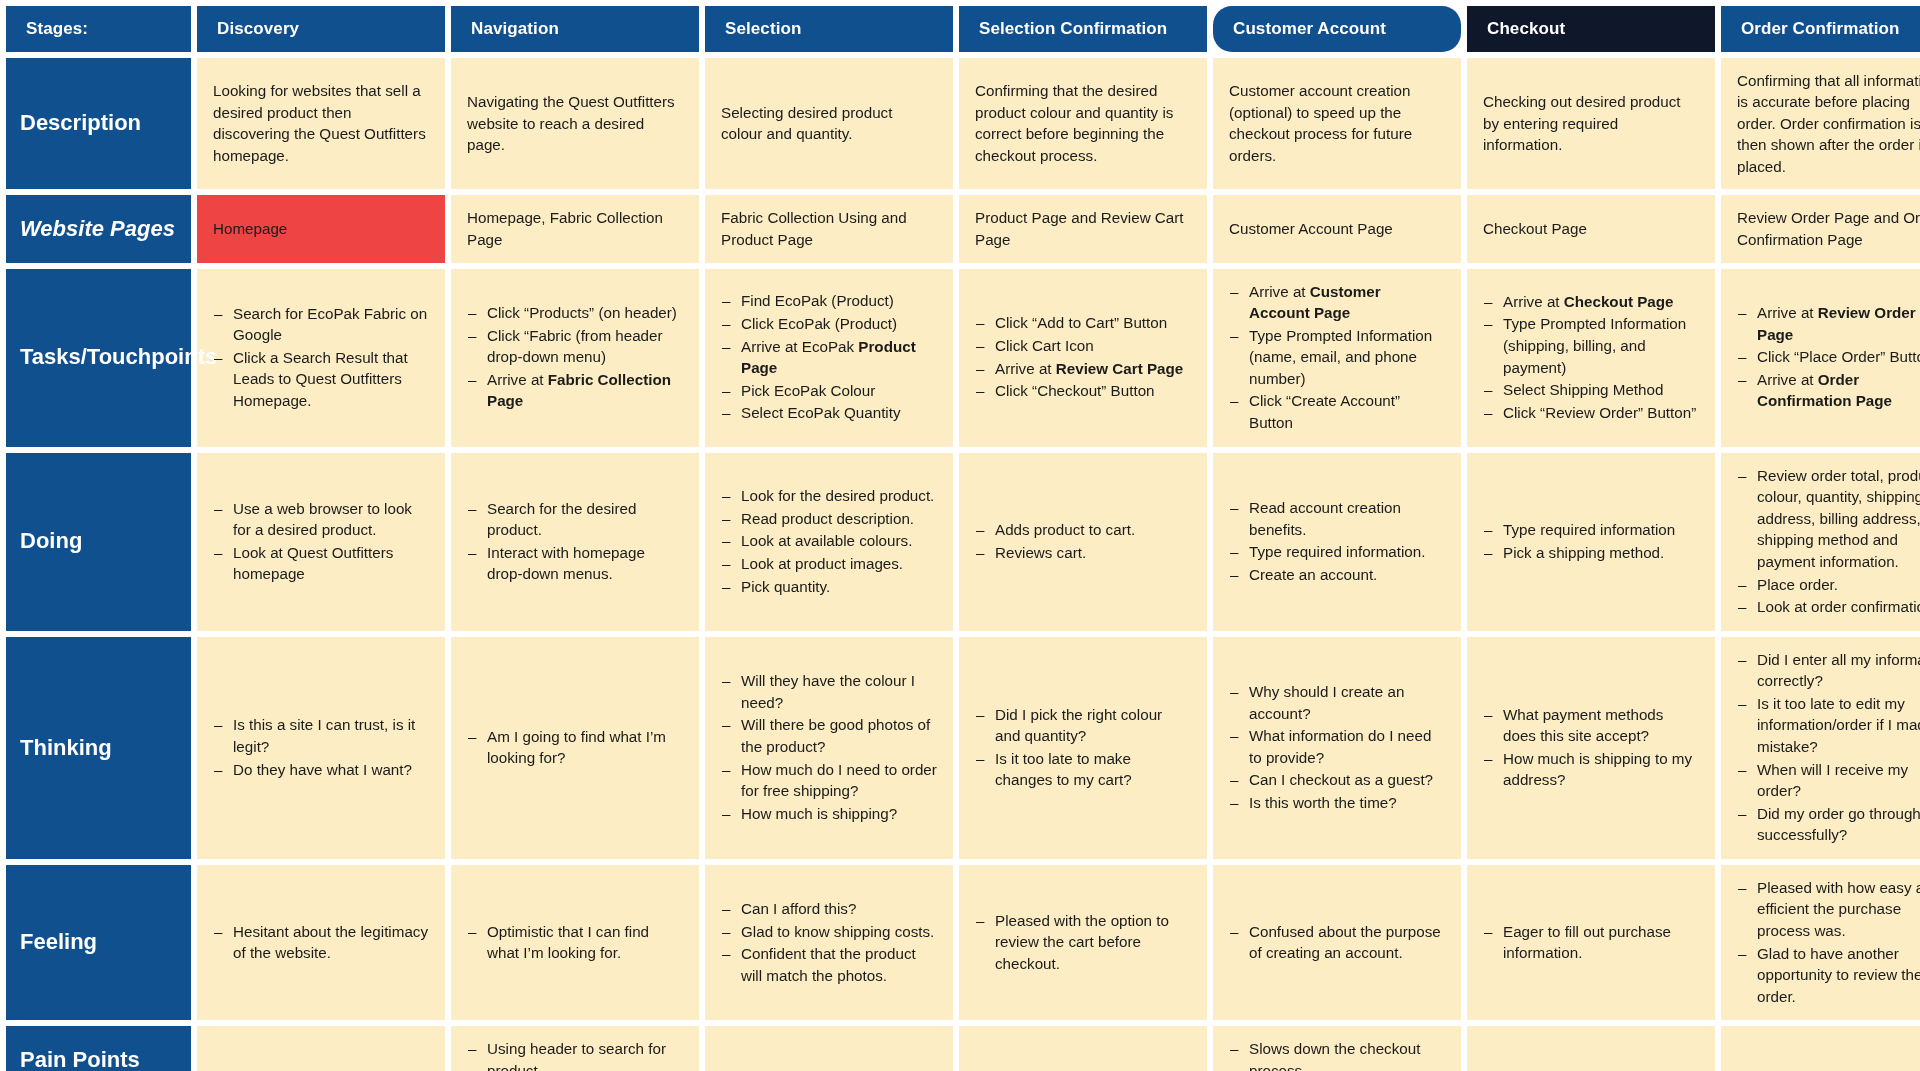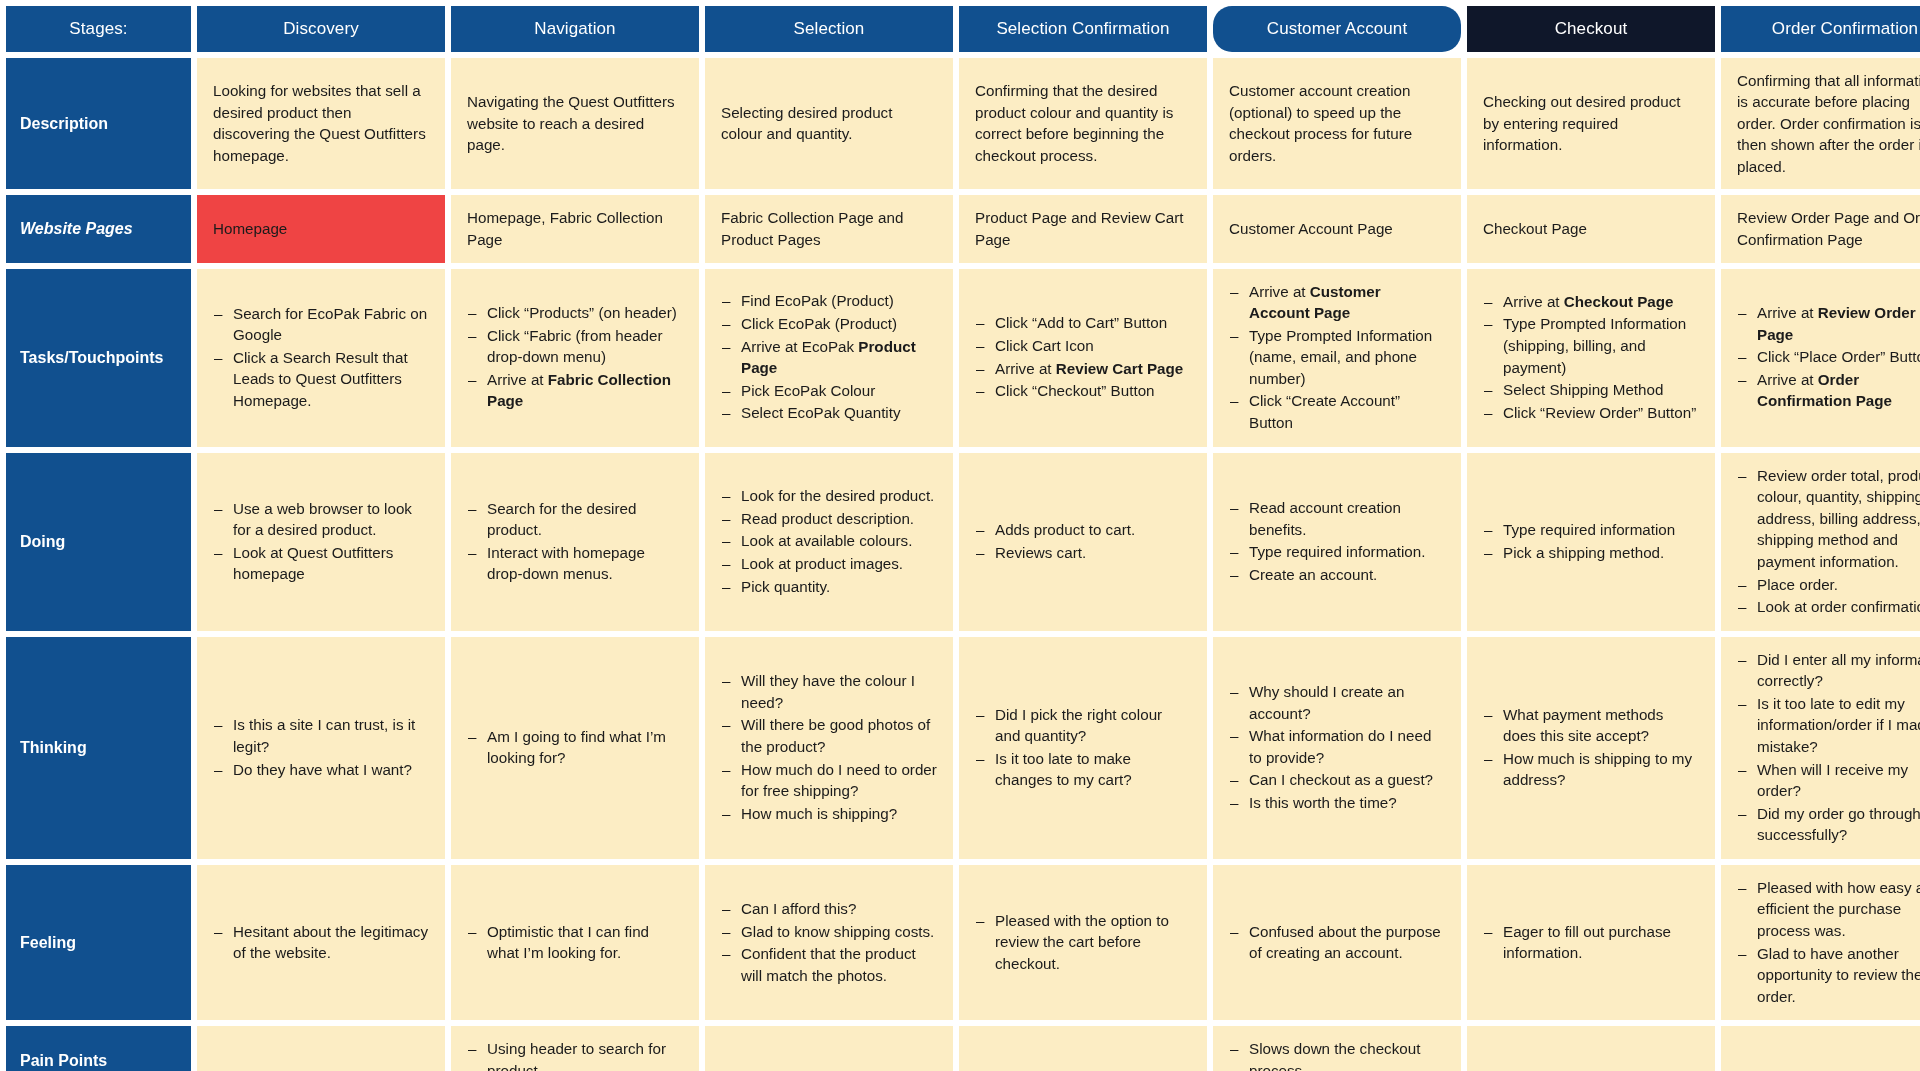--- a/index.html
+++ b/index.html
@@ -33,37 +33,37 @@
     vertical-align: middle;
     padding: 0;
     margin: 0;
   }
 
   
   .stage-head {
     background: #11508f;
     color: #ffffff;
     font-size: 17px;
-    font-weight: 400;
+    font-weight: 700;
     letter-spacing: 0.1px;
-    padding: 13px 12px;
+    padding: 13px 20px;
     height: 45px;
-    text-align: center;
+    text-align: left;
     vertical-align: middle;
     line-height: 1.15;
   }
   .stage-head.corner {
     background: #11508f;
   }
 
   
   .row-label {
     background: #11508f;
     color: #ffffff;
-    font-size: 16px;
+    font-size: 22px;
     font-weight: 700;
     padding: 4px 14px;
     text-align: left;
     vertical-align: middle;
     line-height: 1.2;
   }
 
   
   .cell {
     background: #fcedc4;
@@ -162,21 +162,21 @@
         </tr>
         <tr class="r-pages">
           <th class="row-label" style="background: rgb(17, 80, 143); color: rgb(255, 255, 255); font-style: italic;">Website Pages</th>
           <td class="cell" style="background: #ef4444; color: rgb(27, 27, 27);">
             <p class="para">Homepage</p>
           </td>
           <td class="cell" style="background: rgb(252, 237, 196); color: rgb(27, 27, 27);">
             <p class="para">Homepage, Fabric Collection Page</p>
           </td>
           <td class="cell" style="background: rgb(252, 237, 196); color: rgb(27, 27, 27);">
-            <p class="para">Fabric Collection Page and Product Pages</p>
+            <p class="para">Fabric Collection Using and Product Page</p>
           </td>
           <td class="cell" style="background: rgb(252, 237, 196); color: rgb(27, 27, 27);">
             <p class="para">Product Page and Review Cart Page</p>
           </td>
           <td class="cell" style="background: rgb(252, 237, 196); color: rgb(27, 27, 27);">
             <p class="para">Customer Account Page</p>
           </td>
           <td class="cell" style="background: rgb(252, 237, 196); color: rgb(27, 27, 27);">
             <p class="para">Checkout Page</p>
           </td>

